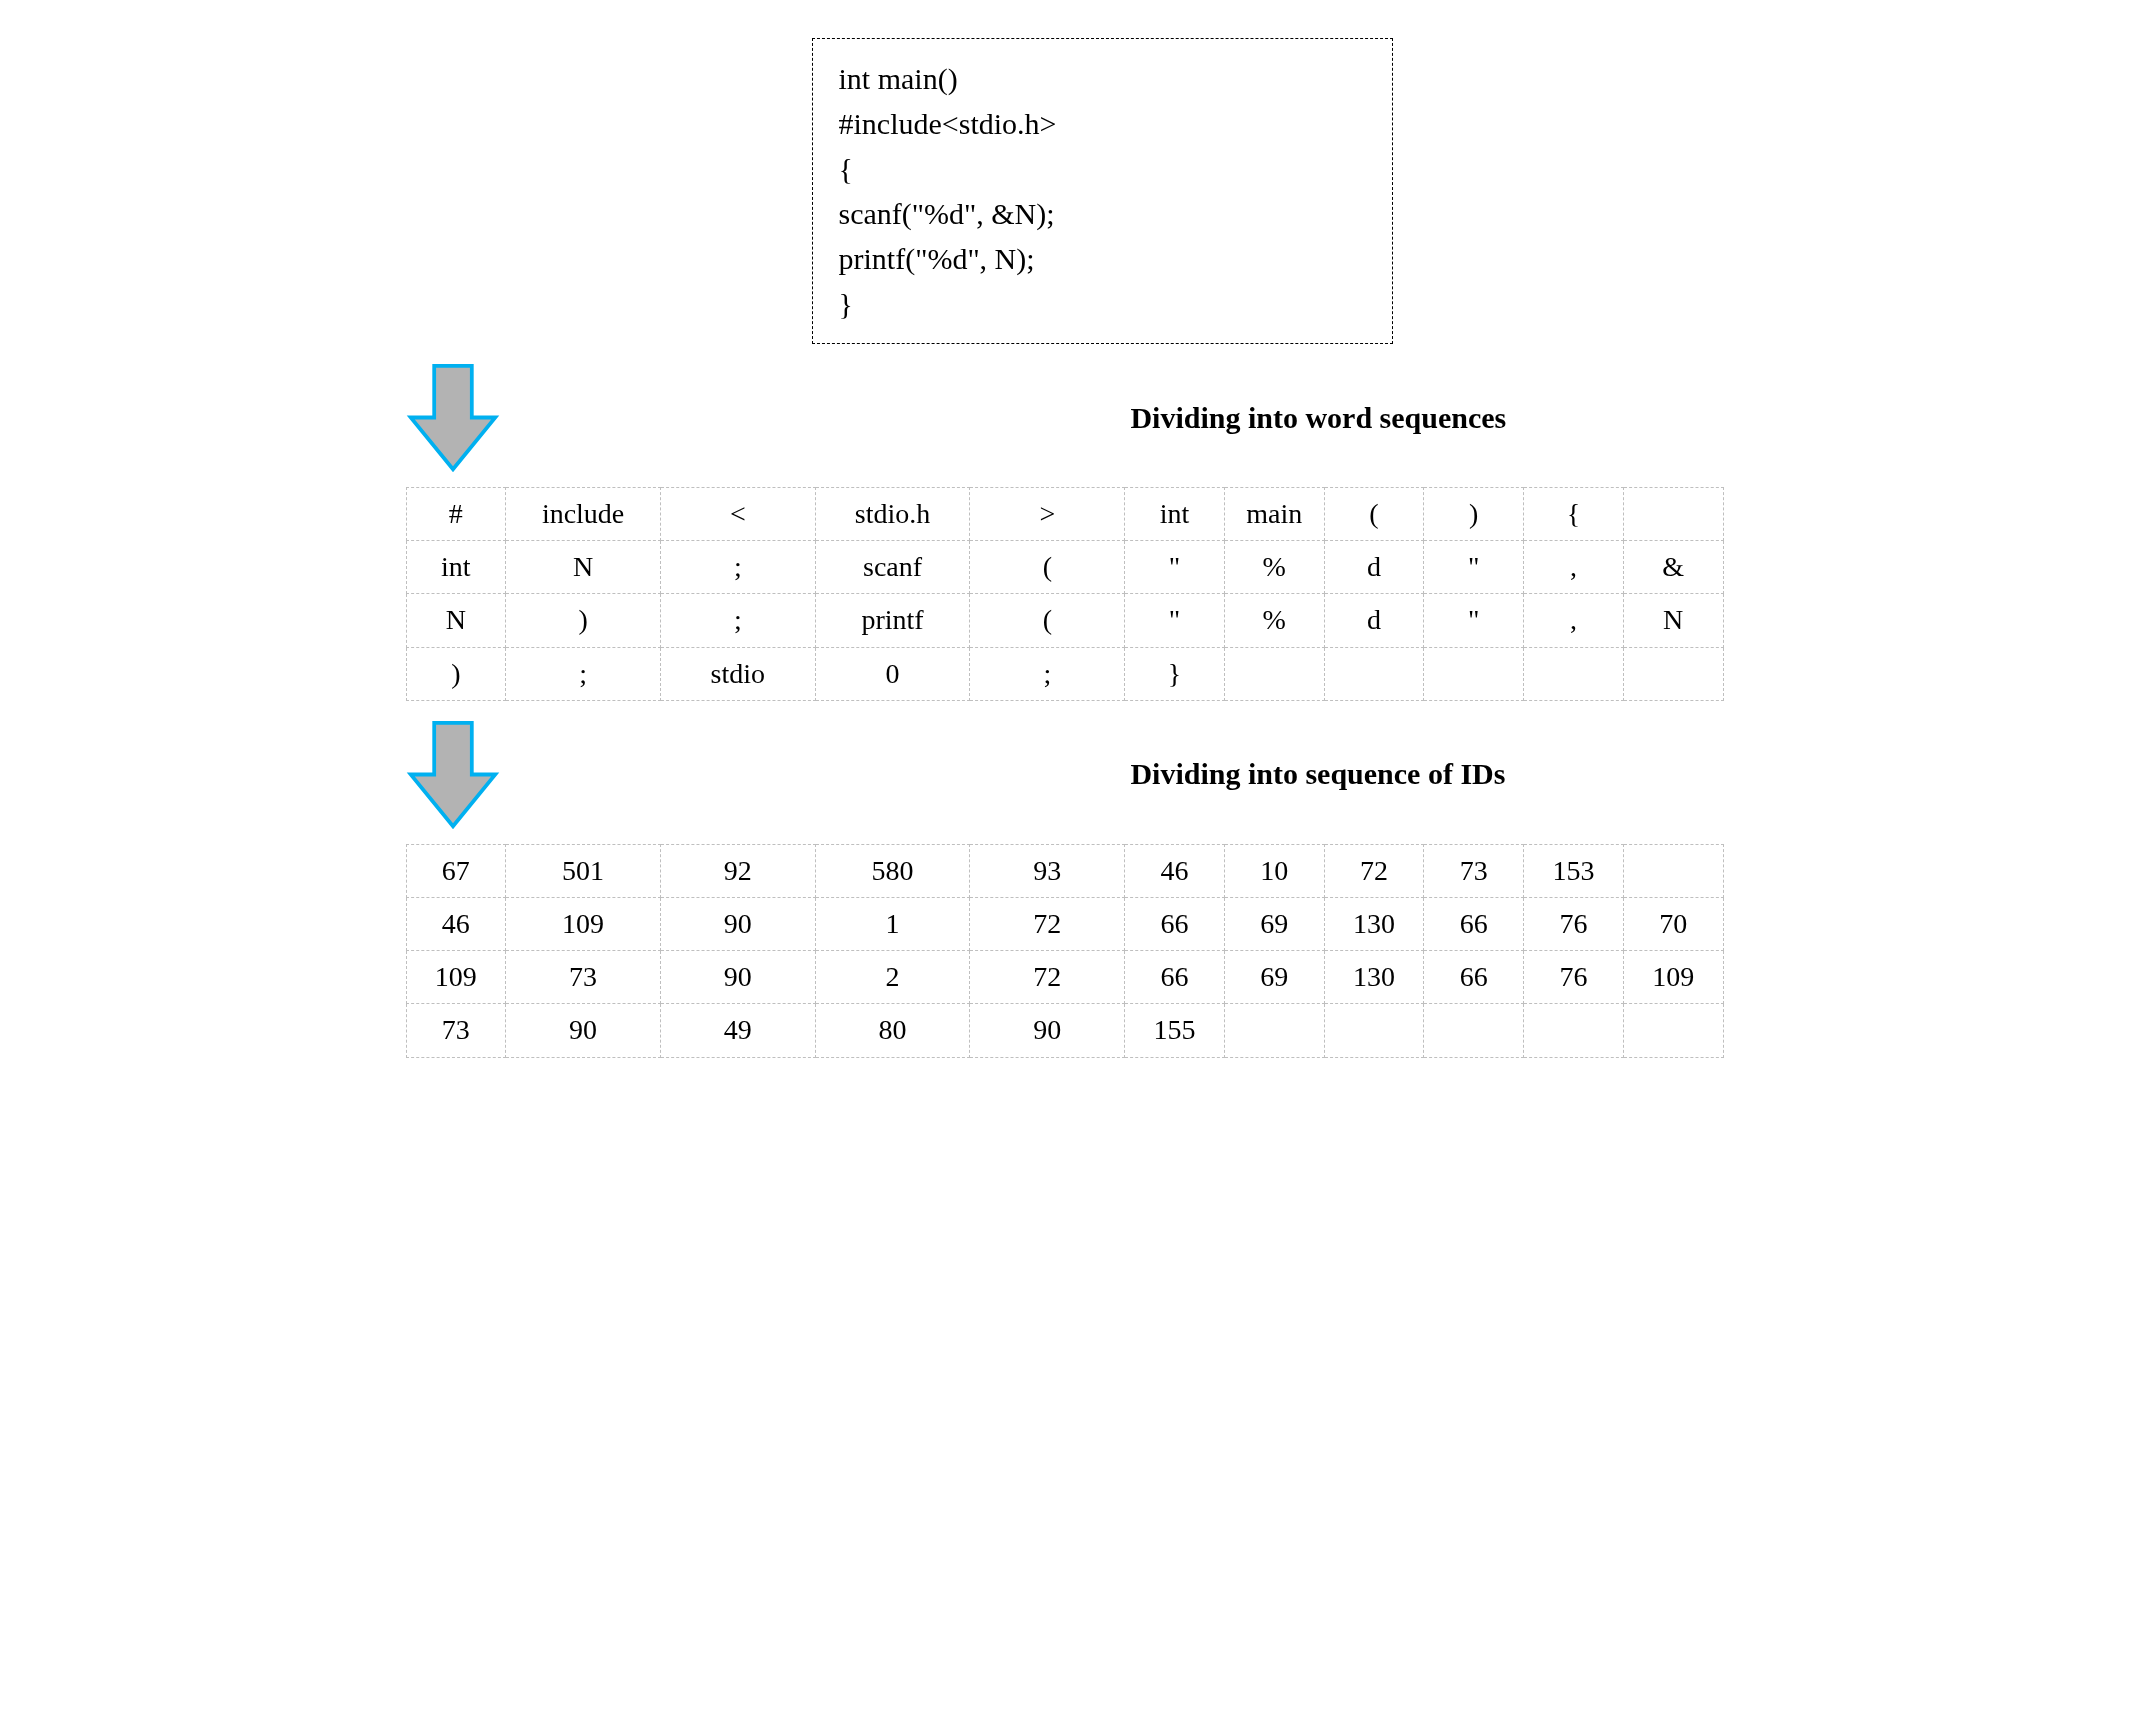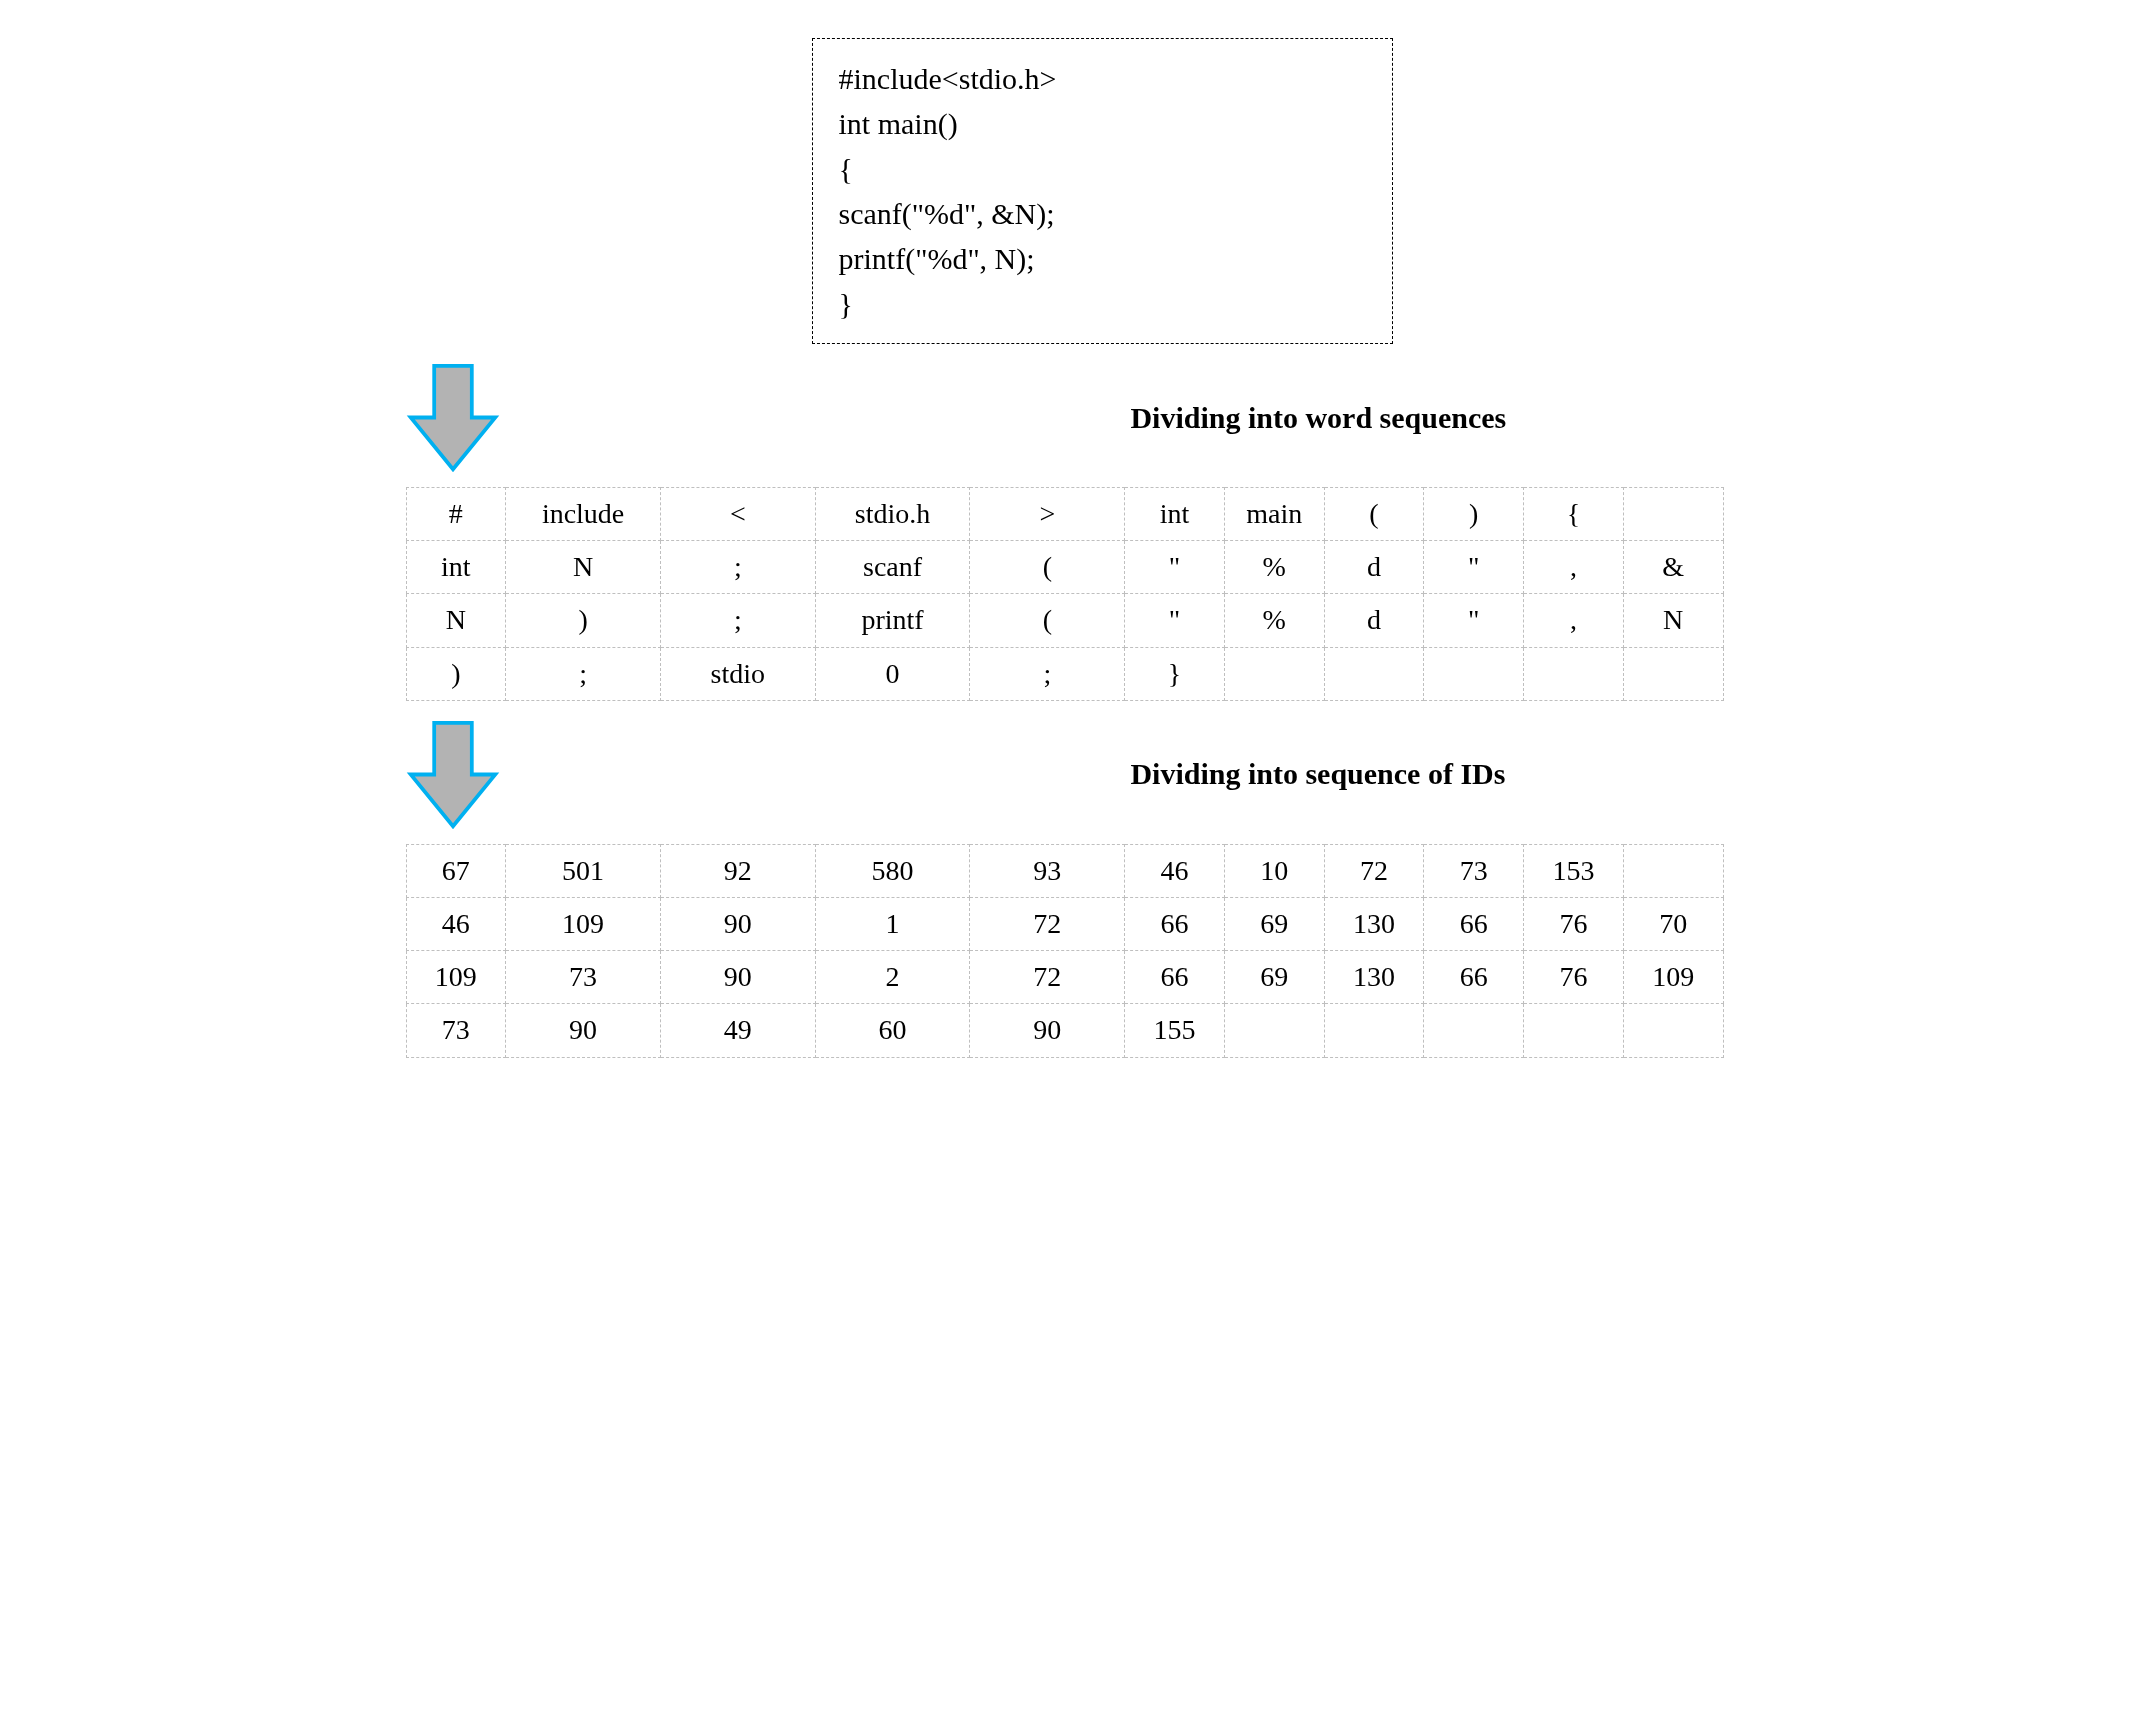--- a/index.html
+++ b/index.html
@@ -58,22 +58,22 @@
   }
   .grid-table td.narrow { width: 7.5%; }
   .grid-table td.wide   { width: 12%; }
 </style>
 </head>
 <body>
 
 <div class="container">
 
   <div class="code-box">
+    <div class="code-line">int main()</div>
     <div class="code-line">#include&lt;stdio.h&gt;</div>
-    <div class="code-line">int main()</div>
     <div class="code-line">{</div>
     <div class="code-line">scanf("%d", &amp;N);</div>
     <div class="code-line">printf("%d", N);</div>
     <div class="code-line">}</div>
   </div>
 
   <div class="arrow-section">
     <svg width="94" height="113" viewBox="0 0 100 120">
       <path d="M30 5 L70 5 L70 60 L95 60 L50 115 L5 60 L30 60 Z" fill="#b3b3b3" stroke="#00B0F0" stroke-width="4" stroke-linejoin="miter"></path>
     </svg>
@@ -182,21 +182,21 @@
       <td>69</td>
       <td>130</td>
       <td>66</td>
       <td>76</td>
       <td>109</td>
     </tr>
     <tr>
       <td>73</td>
       <td>90</td>
       <td>49</td>
-      <td>60</td>
+      <td>80</td>
       <td>90</td>
       <td>155</td>
       <td></td>
       <td></td>
       <td></td>
       <td></td>
       <td></td>
     </tr>
   </tbody>
     </table>

